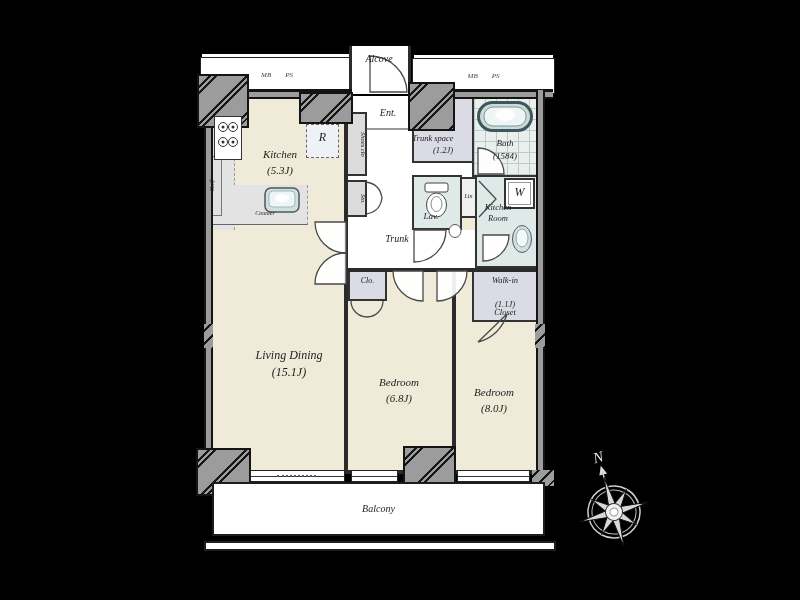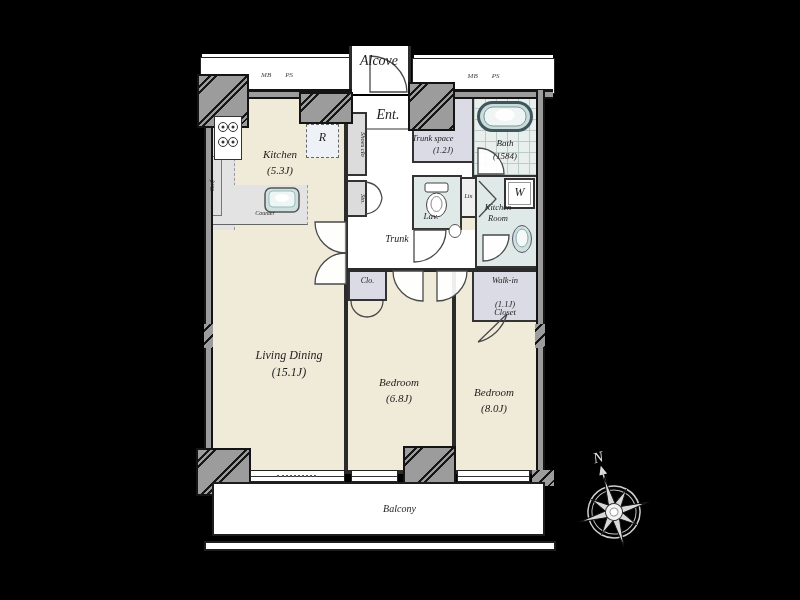--- a/index.html
+++ b/index.html
@@ -30,21 +30,21 @@
         font:italic 7px "Liberation Serif",serif;color:#444;}
   
   .window{position:absolute;background:#fff;border:1px solid #222;box-sizing:border-box;
           background-image:linear-gradient(#333,#333);background-size:100% 1px;
           background-position:center;background-repeat:no-repeat;}
   .balc{position:absolute;background:#fff;border:2px solid #1d1d1d;box-sizing:border-box;}
   
   .lbl{position:absolute;font:italic 11px "Liberation Serif",serif;color:#1d1d1d;
        text-align:center;white-space:nowrap;line-height:1.1;pointer-events:none;}
   .s6{font-size:6px;} .s8{font-size:8px;}
-  .s85{font-size:8.5px;} .s9{font-size:9px;} .s95{font-size:14px;} .s10{font-size:10px;}
+  .s85{font-size:8.5px;} .s9{font-size:9px;} .s95{font-size:10px;} .s10{font-size:10px;}
   .s12{font-size:12px;}
   .vlbl{position:absolute;font:italic 6.5px "Liberation Serif",serif;color:#222;
         writing-mode:vertical-rl;text-orientation:sideways;text-align:center;pointer-events:none;}
   .vflip{transform:rotate(180deg);}
   .wm{position:absolute;font:italic 600 40px "Liberation Serif",serif;
       color:rgba(255,255,255,.32);letter-spacing:1px;pointer-events:none;}
   svg{position:absolute;overflow:visible;}
 </style>
 </head>
 <body>
@@ -184,21 +184,21 @@
   <div class="lbl s85" style="left:412px;top:146px;width:62px;">(1.2J)</div>
   <div class="lbl s9" style="left:474px;top:139px;width:62px;">Bath</div>
   <div class="lbl s9" style="left:474px;top:152px;width:62px;">(1584)</div>
   <div class="lbl s9" style="left:414px;top:212px;width:34px;">Lav.</div>
   <div class="lbl s85" style="left:468px;top:203px;width:60px;">Kitchen</div>
   <div class="lbl s85" style="left:468px;top:214px;width:60px;">Room</div>
   <div class="lbl s85" style="left:474px;top:276px;width:62px;">Walk-in</div>
   <div class="lbl s85" style="left:474px;top:288px;width:62px;margin-top:20px;">Closet</div>
   <div class="lbl s85" style="left:474px;top:300px;width:62px;">(1.1J)</div>
   <div class="lbl s8" style="left:348px;top:277px;width:39px;">Clo.</div>
-  <div class="lbl s10" style="left:212px;top:503px;width:375px;">Balcony</div>
+  <div class="lbl s10" style="left:212px;top:503px;width:333px;">Balcony</div>
 
   <div class="lbl s12" style="left:306px;top:131px;width:33px;">R</div>
   <div class="lbl s12" style="left:504px;top:186px;width:31px;">W</div>
   <div class="lbl s6" style="left:460px;top:193px;width:17px;">Lin</div>
   <div class="vlbl" style="left:346px;top:114px;width:21px;height:60px;">Shoes clo</div>
   <div class="vlbl" style="left:346px;top:184px;width:21px;height:30px;">Sto.</div>
   <div class="vlbl vflip" style="left:209px;top:160px;width:13px;height:52px;font-size:5.5px;">Shelf</div>
   <div class="lbl s6" style="left:235px;top:210px;width:60px;">Counter</div>
 
 

